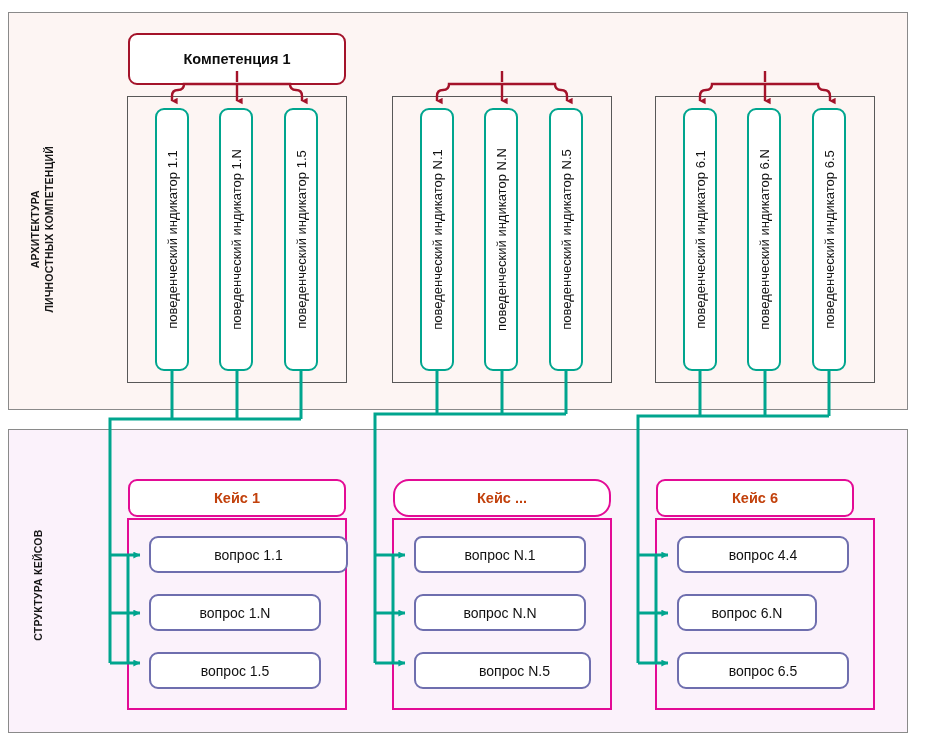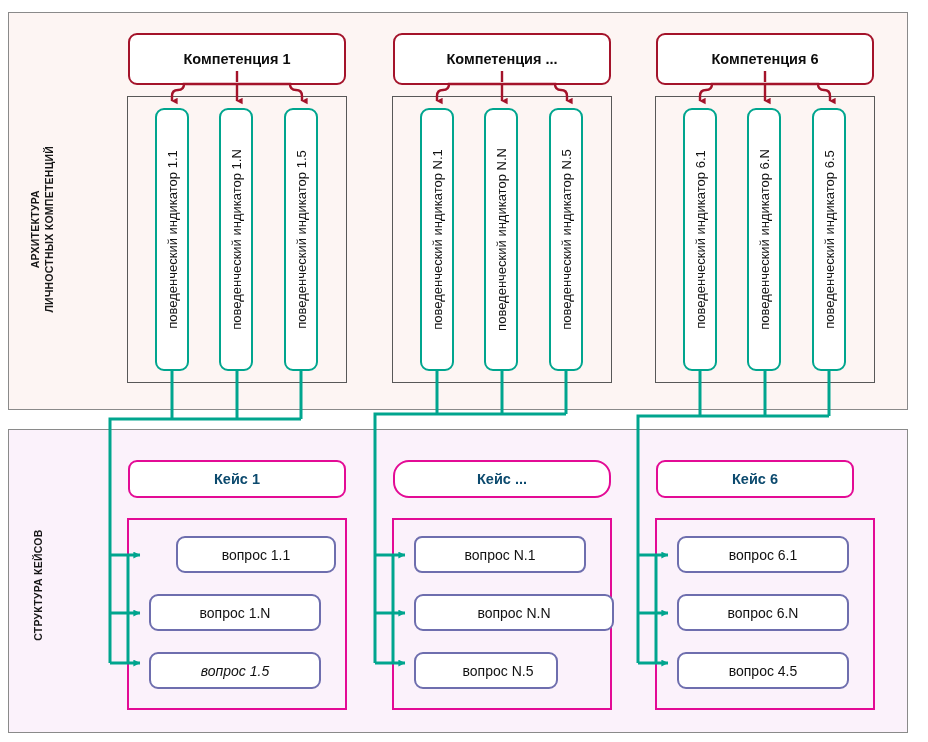--- a/index.html
+++ b/index.html
@@ -99,21 +99,22 @@
     box-sizing:border-box;
     height:38px;
     border:2px solid #e30b95;
     border-radius:9px;
     background:#ffffff;
     display:flex;
     align-items:center;
     justify-content:center;
     font-weight:bold;
     font-size:14.5px;
-    color:#0c4a6e;
+    color:#c2410c;
+    margin-top:19px;
   }
 
   
   .q-box{
     position:absolute;
     box-sizing:border-box;
     border:2px solid #e30b95;
     background:transparent;
   }
 
@@ -154,64 +155,62 @@
   <div class="ind" style="left:155px; top:108px; width:34px; height:263px;">
     <span>поведенческий индикатор 1.1</span>
   </div>
   <div class="ind" style="left:219px; top:108px; width:34px; height:263px;">
     <span>поведенческий индикатор 1.N</span>
   </div>
   <div class="ind" style="left:284px; top:108px; width:34px; height:263px;">
     <span>поведенческий индикатор 1.5</span>
   </div>
 
-  <div class="comp" style="left:393px; top:33px; width:218px;">Компетенция ...</div>
   <div class="ind-box" style="left:392px; top:96px; width:220px; height:287px;"></div>
   <div class="ind" style="left:420px; top:108px; width:34px; height:263px;">
     <span>поведенческий индикатор N.1</span>
   </div>
   <div class="ind" style="left:484px; top:108px; width:34px; height:263px;">
     <span>поведенческий индикатор N.N</span>
   </div>
   <div class="ind" style="left:549px; top:108px; width:34px; height:263px;">
     <span>поведенческий индикатор N.5</span>
   </div>
 
-  <div class="comp" style="left:656px; top:33px; width:218px;">Компетенция 6</div>
   <div class="ind-box" style="left:655px; top:96px; width:220px; height:287px;"></div>
   <div class="ind" style="left:683px; top:108px; width:34px; height:263px;">
     <span>поведенческий индикатор 6.1</span>
   </div>
   <div class="ind" style="left:747px; top:108px; width:34px; height:263px;">
     <span>поведенческий индикатор 6.N</span>
   </div>
   <div class="ind" style="left:812px; top:108px; width:34px; height:263px;">
     <span>поведенческий индикатор 6.5</span>
   </div>
 
   <div class="section" id="sec-cases"></div>
   <div class="v-label" id="lab-cases">СТРУКТУРА КЕЙСОВ</div>
 
   <div class="case" style="left:128px; top:460px; width:218px;">Кейс 1</div>
   <div class="q-box" style="left:127px; top:518px; width:220px; height:192px;"></div>
-  <div class="q" style="left:149px; top:536px; width:160px;margin-left:27px;">вопрос 1.1</div>
+  <div class="q" style="left:149px; top:536px; width:199px;">вопрос 1.1</div>
   <div class="q" style="left:149px; top:594px; width:172px;">вопрос 1.N</div>
-  <div class="q" style="left:149px; top:652px; width:172px;font-style:italic;">вопрос 1.5</div>
+  <div class="q" style="left:149px; top:652px; width:172px;">вопрос 1.5</div>
 
   <div class="case" style="left:393px; top:460px; width:218px;border-radius:16px;">Кейс ...</div>
   <div class="q-box" style="left:392px; top:518px; width:220px; height:192px;"></div>
   <div class="q" style="left:414px; top:536px; width:172px;border-radius:8px;">вопрос N.1</div>
-  <div class="q" style="left:414px; top:594px; width:200px;">вопрос N.N</div>
-  <div class="q" style="left:414px; top:652px; width:144px;padding-left:24px;">вопрос N.5</div>
+  <div class="q" style="left:414px; top:594px; width:172px;">вопрос N.N</div>
+  <div class="q" style="left:414px; top:652px; width:177px;padding-left:24px;">вопрос N.5</div>
 
   <div class="case" style="left:656px; top:460px; width:198px;">Кейс 6</div>
   <div class="q-box" style="left:655px; top:518px; width:220px; height:192px;"></div>
-  <div class="q" style="left:677px; top:536px; width:172px;">вопрос 6.1</div>
-  <div class="q" style="left:677px; top:594px; width:172px;">вопрос 6.N</div>
-  <div class="q" style="left:677px; top:652px; width:172px;">вопрос 4.5</div>
+  <div class="q" style="left:677px; top:536px; width:172px;">вопрос 4.4</div>
+  <div class="q" style="left:677px; top:594px; width:140px;">вопрос 6.N</div>
+  <div class="q" style="left:677px; top:652px; width:172px;">вопрос 6.5</div>
 
   <svg id="wires" viewBox="0 0 928 742">
     <defs>
       <marker id="mRed" markerWidth="7" markerHeight="7" refX="3.2" refY="5.6" orient="auto" markerUnits="userSpaceOnUse">
         <path d="M0,0 L6.4,0 L3.2,6.4 Z" fill="#a4132a"></path>
       </marker>
       <marker id="mTeal" markerWidth="8" markerHeight="8" refX="6.6" refY="3.4" orient="auto" markerUnits="userSpaceOnUse">
         <path d="M0,0 L6.8,3.4 L0,6.8 Z" fill="#00a58e"></path>
       </marker>
     </defs>

